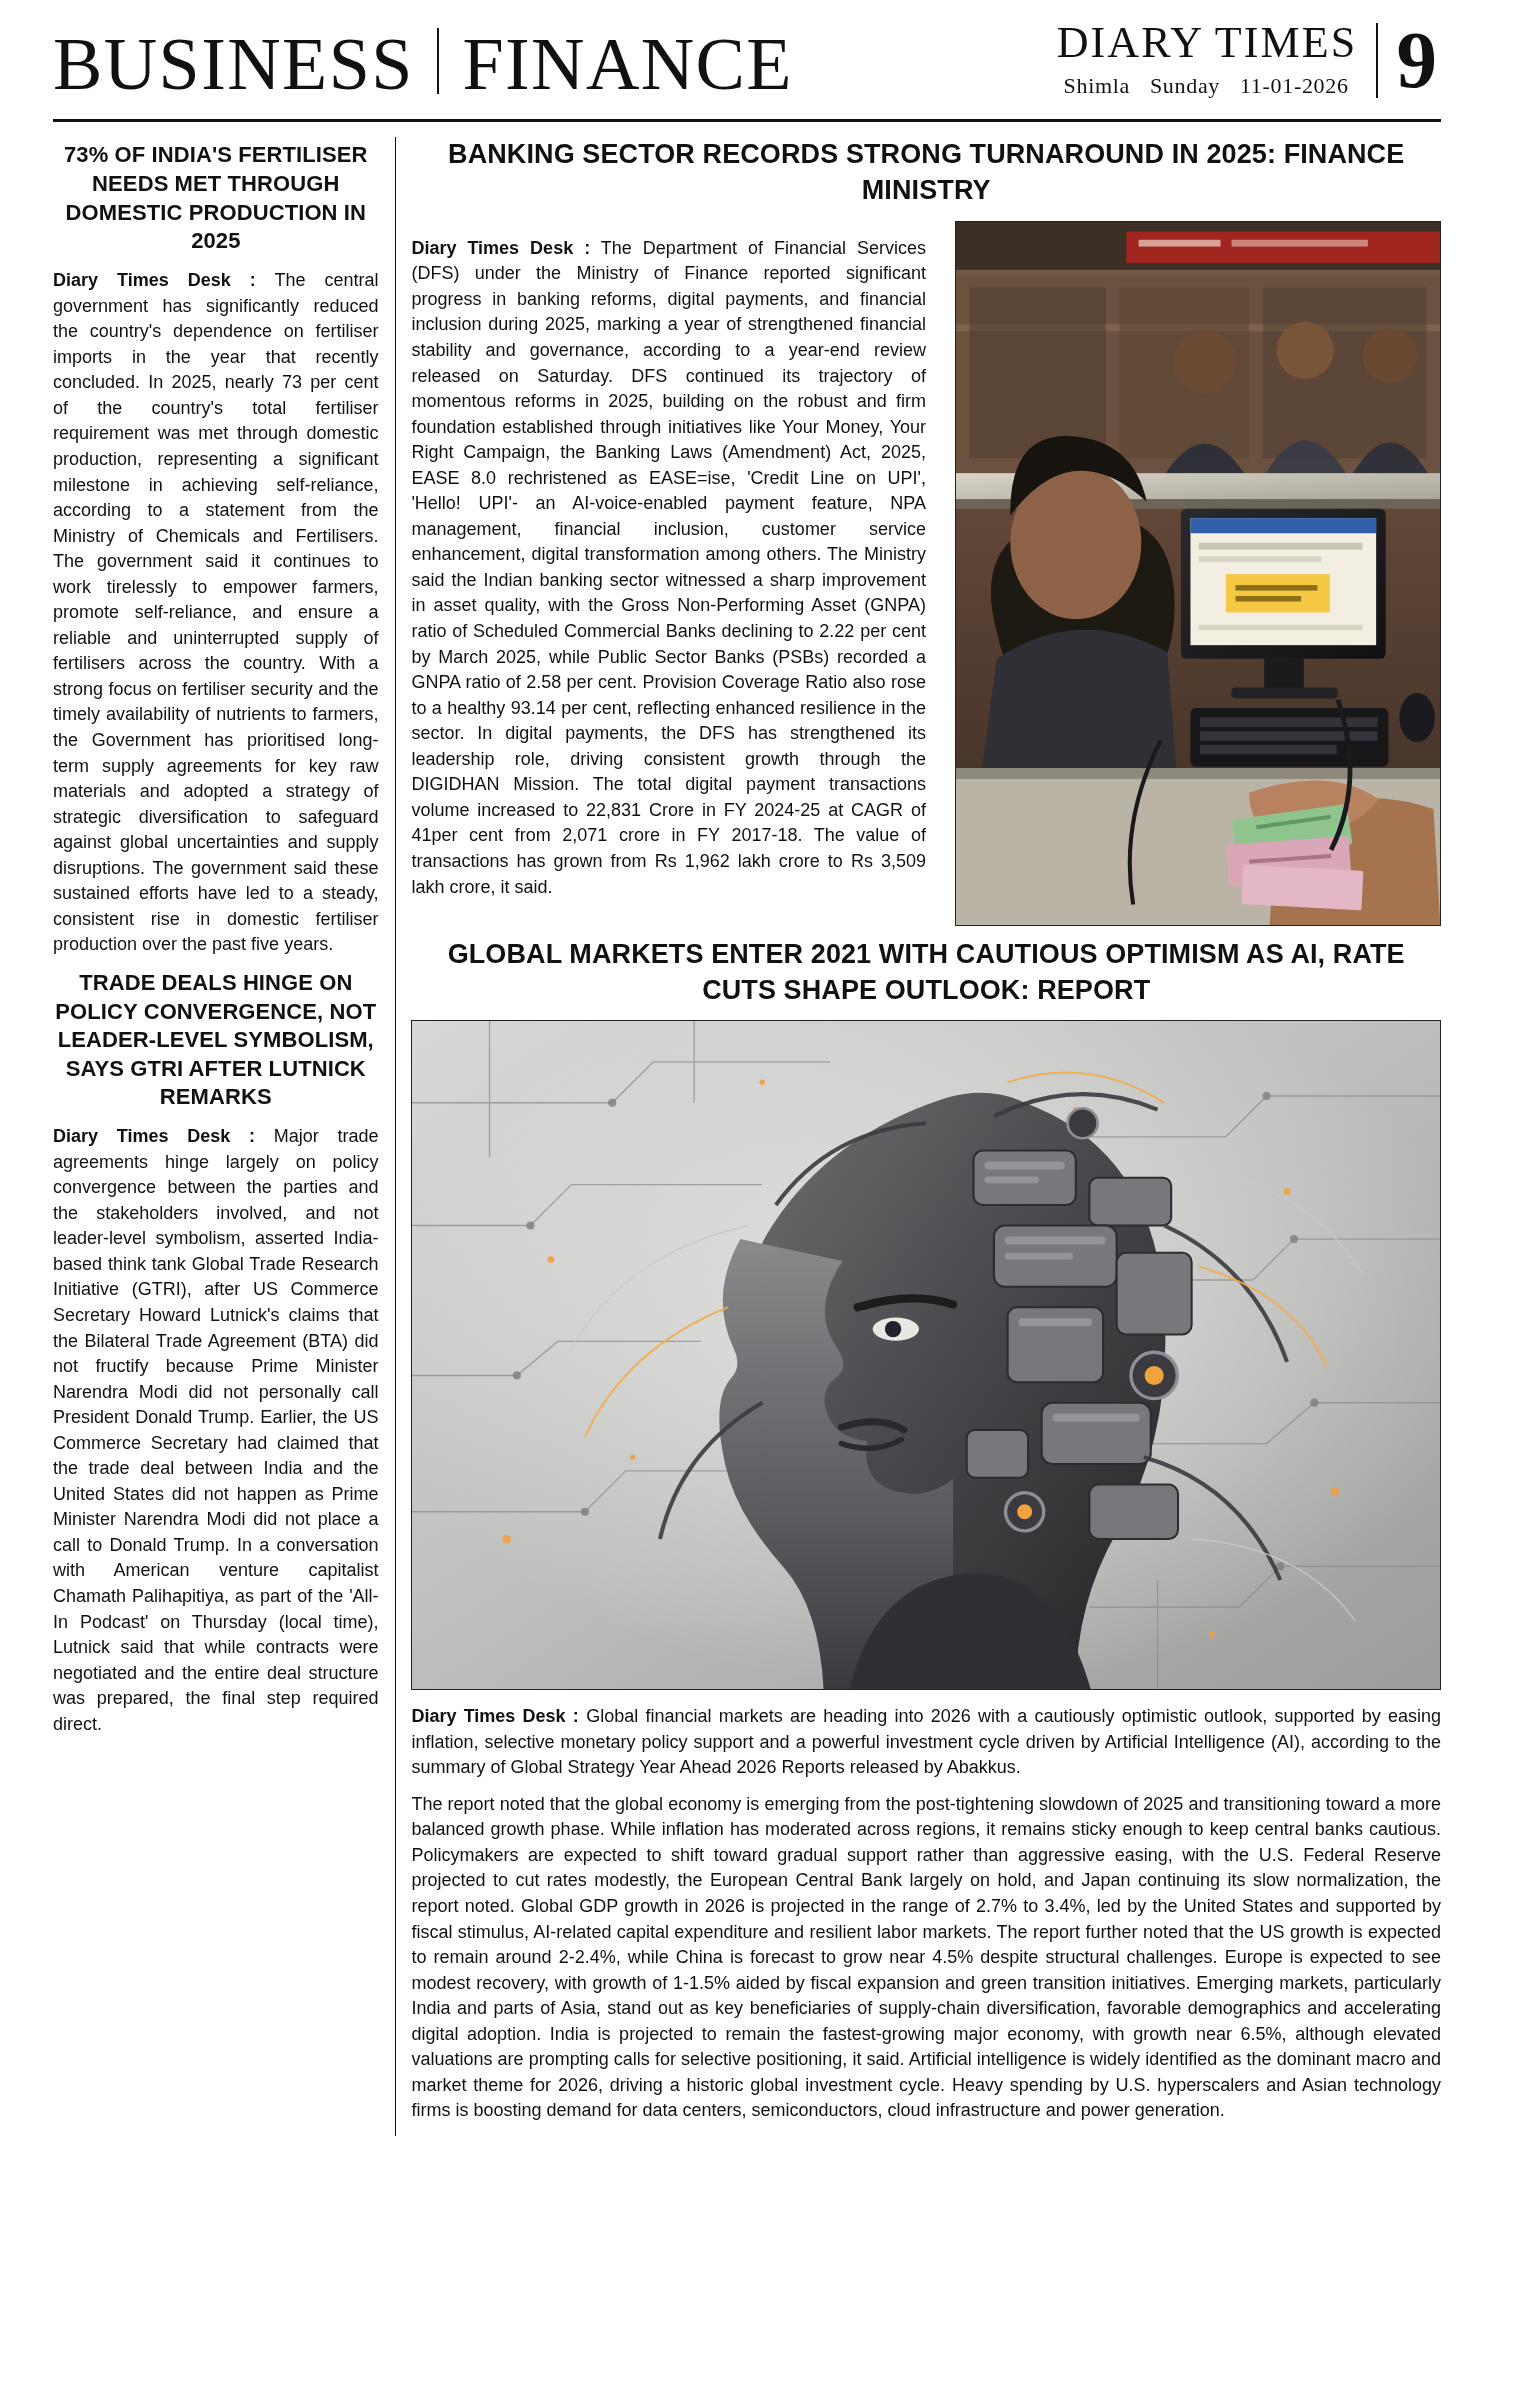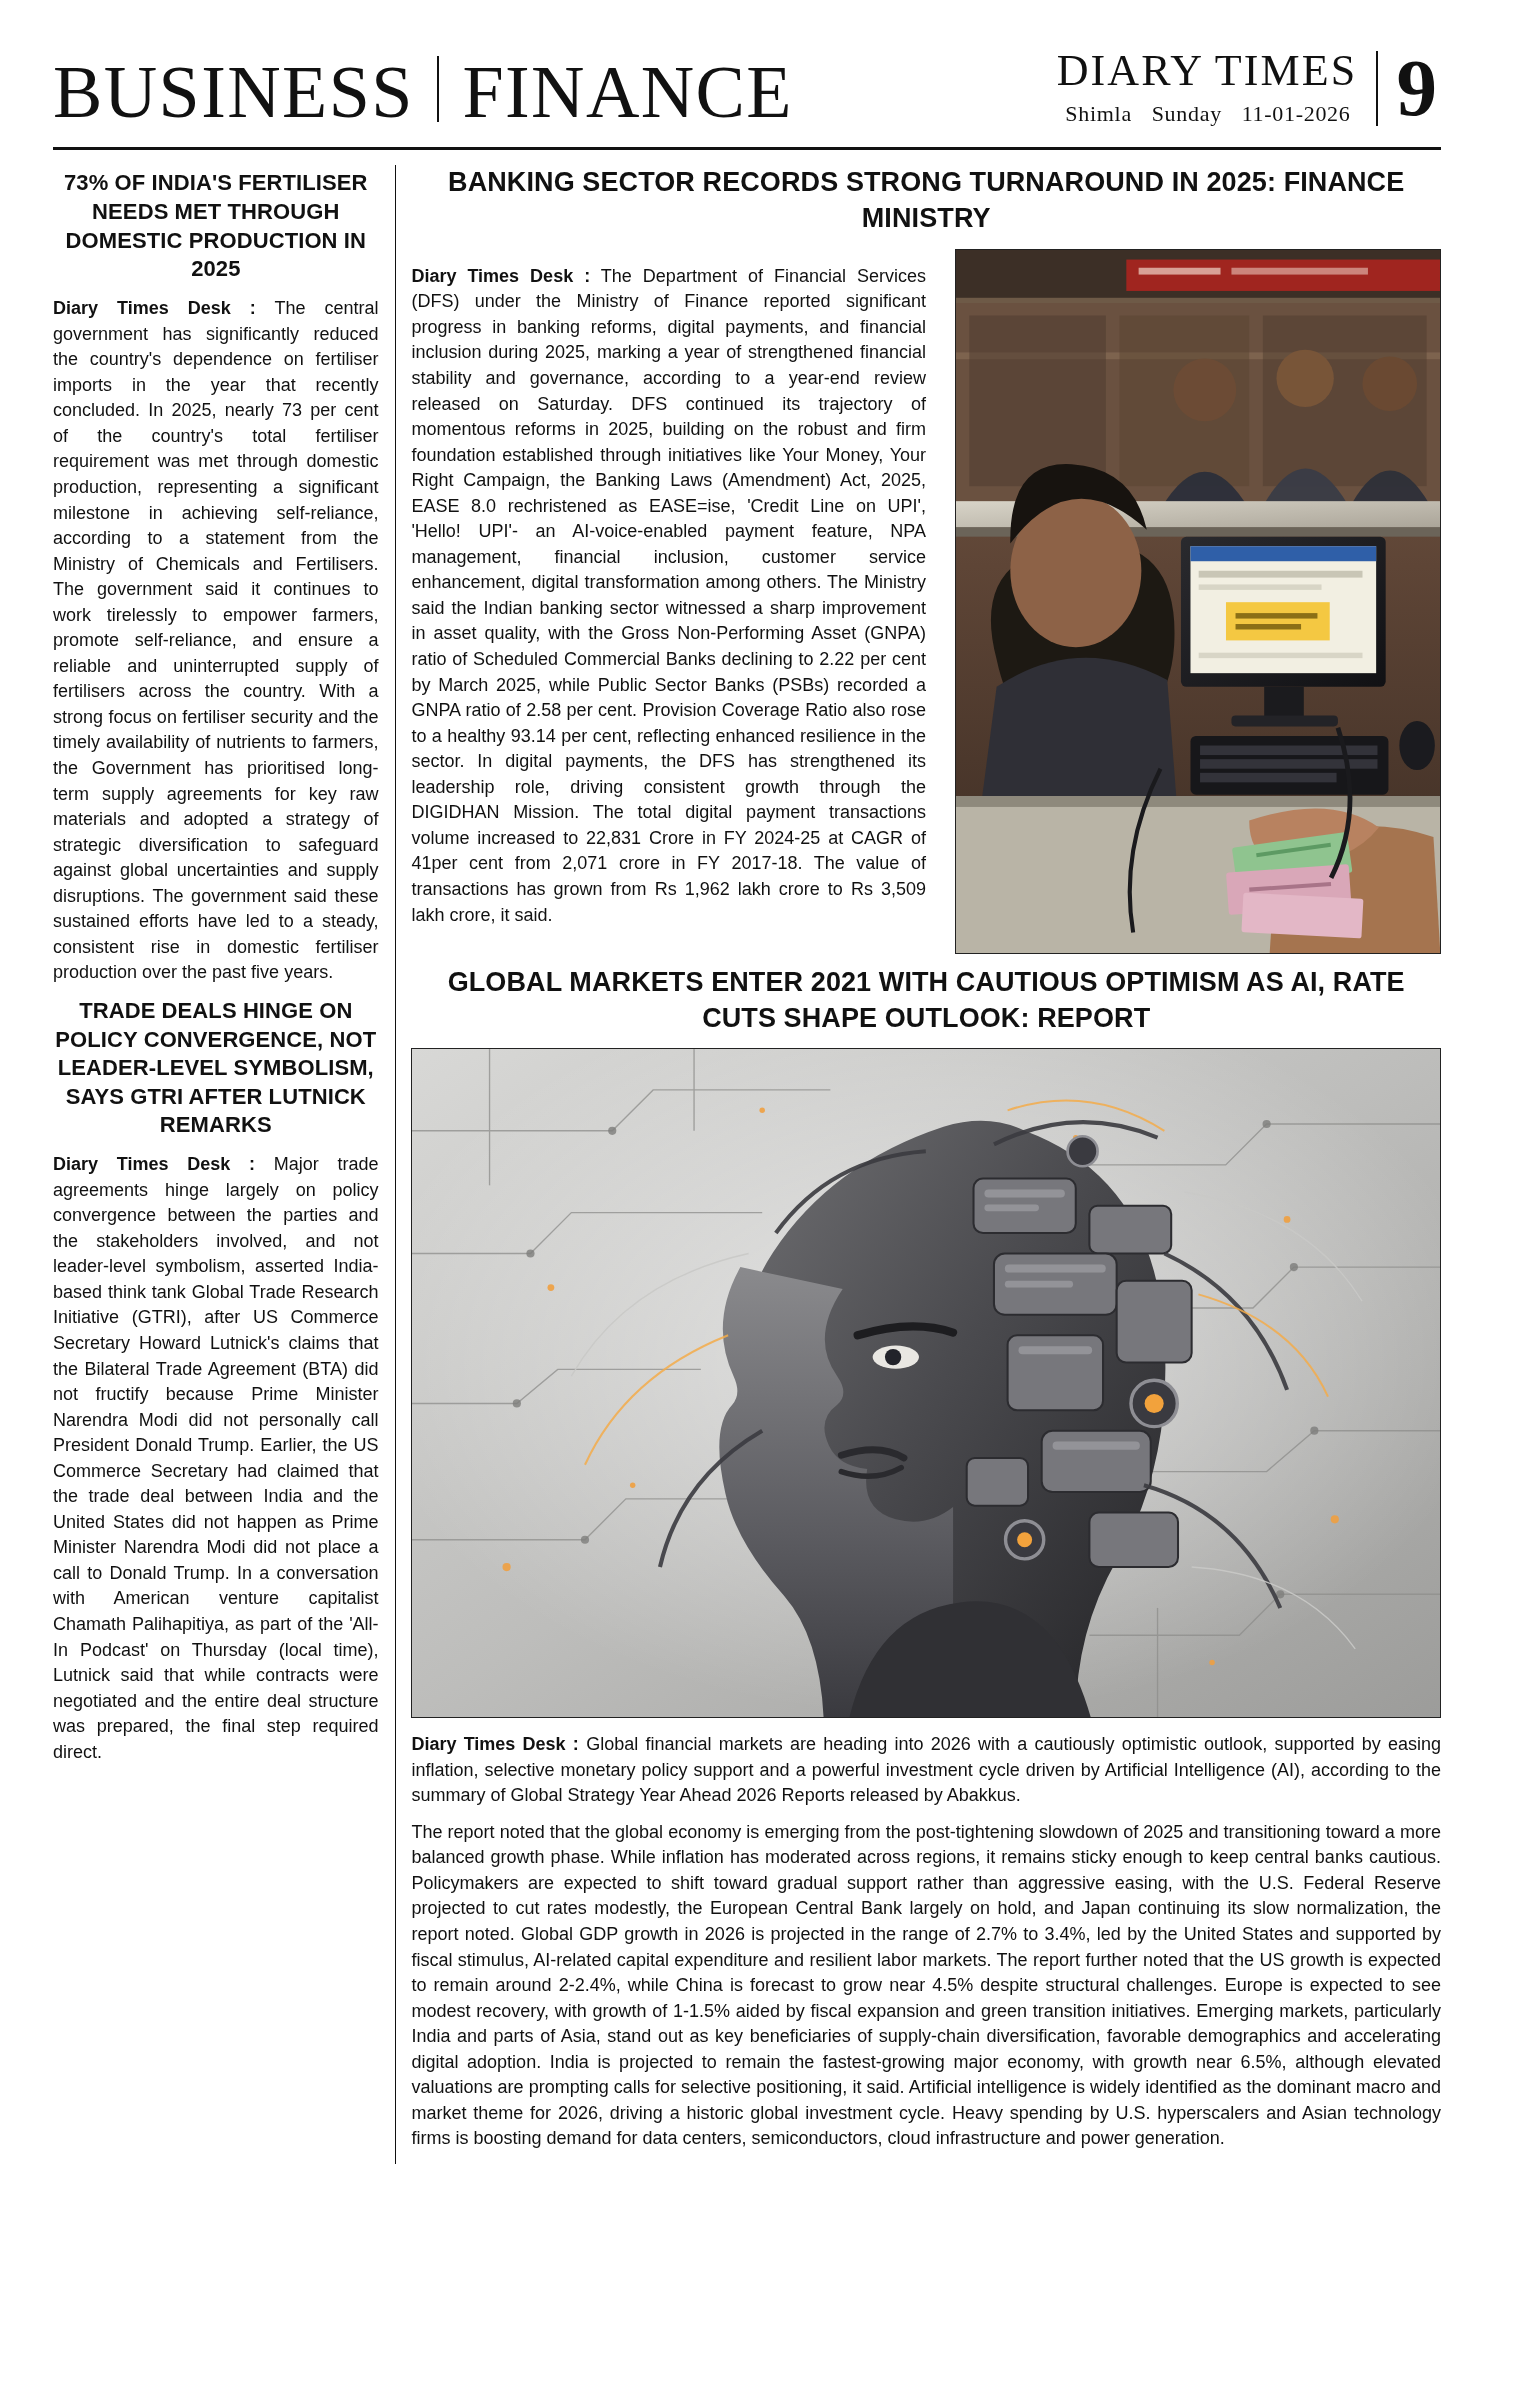--- a/index.html
+++ b/index.html
@@ -7,21 +7,21 @@
   body {
     width: 1533px;
     background: #ffffff;
     font-family: "Liberation Sans", sans-serif;
     color: #111;
     -webkit-font-smoothing: antialiased;
   }
   .page {
     width: 1494px;
     min-height: 2401px;
-    padding: 48px 53px 27px 53px;
+    padding: 20px 53px 27px 53px;
     position: relative;
   }
 
   
   .masthead {
     display: flex;
     align-items: flex-end;
     justify-content: space-between;
     padding-bottom: 18px;
   }
@@ -42,21 +42,21 @@
     height: 66px;
     background: #111;
     margin: 0 23px 5.5px 23px;
   }
   .masthead-right {
     display: flex;
     align-items: stretch;
     font-family: "Liberation Serif", serif;
   }
   .mh-brandbox {
-    text-align: right;
+    text-align: left;
     padding-right: 19px;
   }
   .mh-brand {
     font-size: 44px;
     letter-spacing: 2.1px;
     line-height: 1.05;
     font-family: "Liberation Serif", serif;
   }
   .mh-dateline {
     font-size: 22px;

